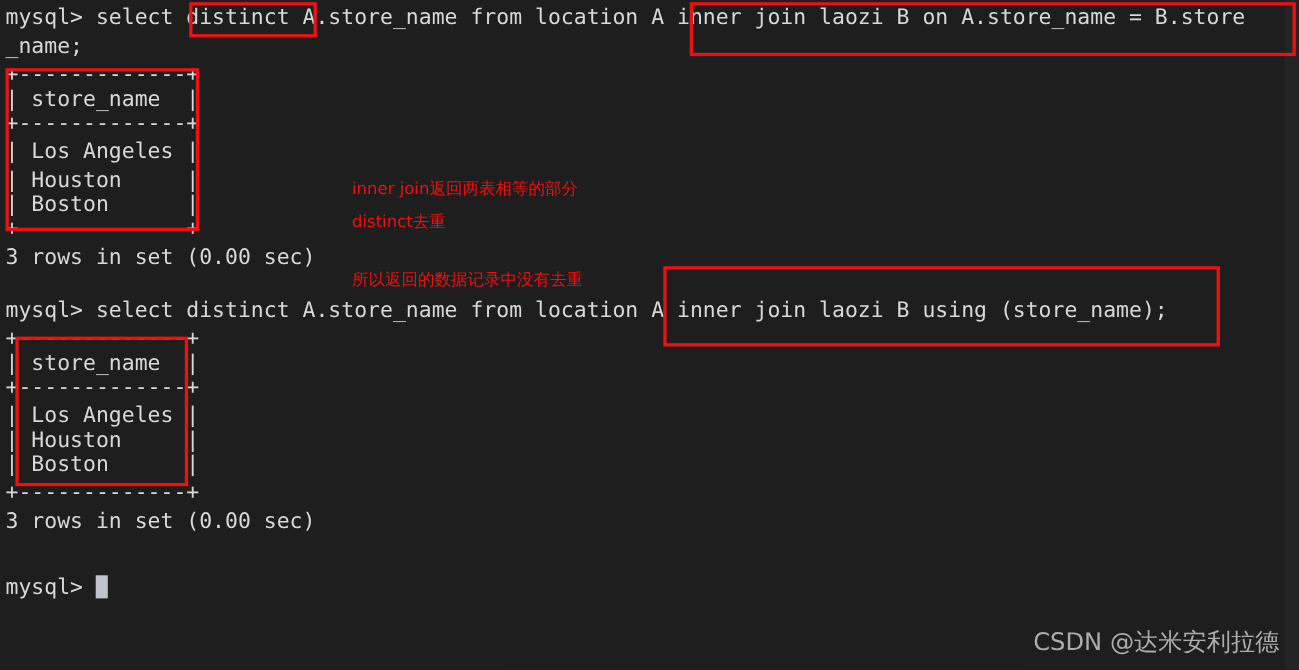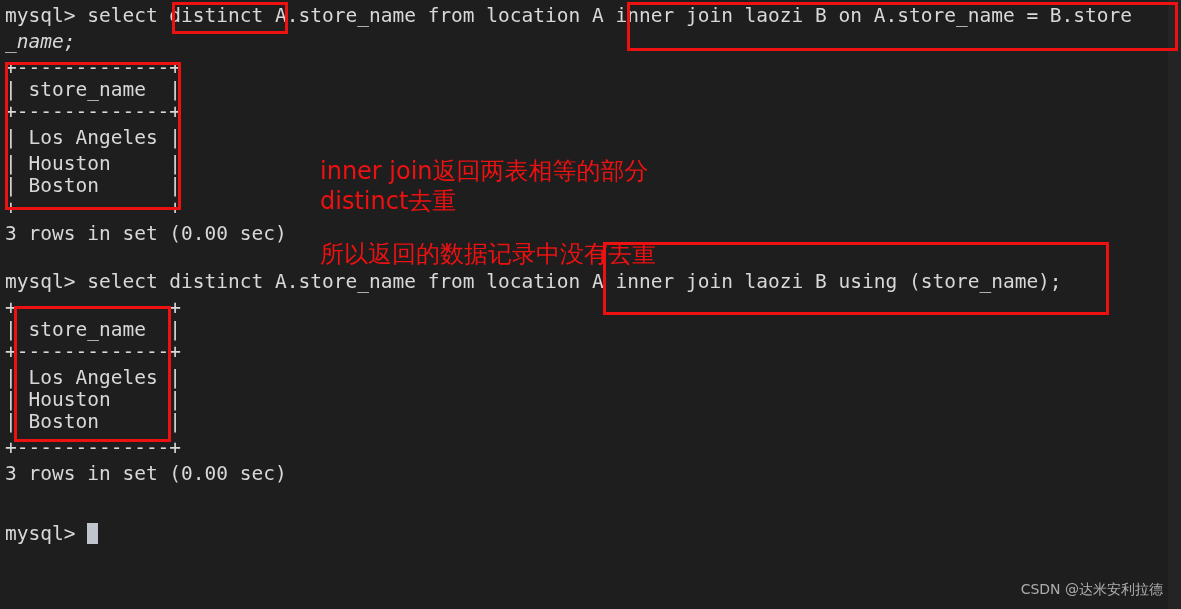--- a/index.html
+++ b/index.html
@@ -44,44 +44,44 @@
   .redbox {
     position: absolute;
     border: 3px solid #ee1111;
     box-sizing: border-box;
     pointer-events: none;
   }
   .annot {
     position: absolute;
     color: #ee1111;
     font-family: "DejaVu Sans", "Liberation Sans", sans-serif;
-    font-size: 24px;
+    font-size: 15px;
     line-height: 26px;
     white-space: pre;
   }
   .watermark {
     position: absolute;
     right: 18px;
     bottom: 10px;
     color: #b9b9b9;
     font-family: "DejaVu Sans", "Liberation Sans", sans-serif;
-    font-size: 14px;
+    font-size: 22px;
     white-space: pre;
     opacity: 0.92;
   }
 </style>
 </head>
 <body>
 
 <div id="screen">
 
   <div class="right-gutter"></div>
 
   <div class="term-line" style="top:0px;">mysql&gt; select distinct A.store_name from location A inner join laozi B on A.store_name = B.store</div>
-  <div class="term-line" style="top:26px;font-style:italic;">_name;</div>
+  <div class="term-line" style="top:26px;">_name;</div>
   <div class="term-line" style="top:52px;">+-------------+</div>
   <div class="term-line" style="top:74px;">| store_name  |</div>
   <div class="term-line" style="top:96px;">+-------------+</div>
   <div class="term-line" style="top:122px;">| Los Angeles |</div>
   <div class="term-line" style="top:148px;">| Houston     |</div>
   <div class="term-line" style="top:170px;">| Boston      |</div>
   <div class="term-line" style="top:192px;">+-------------+</div>
   <div class="term-line" style="top:218px;">3 rows in set (0.00 sec)</div>
 
   <div class="term-line" style="top:266px;">mysql&gt; select distinct A.store_name from location A inner join laozi B using (store_name);</div>

